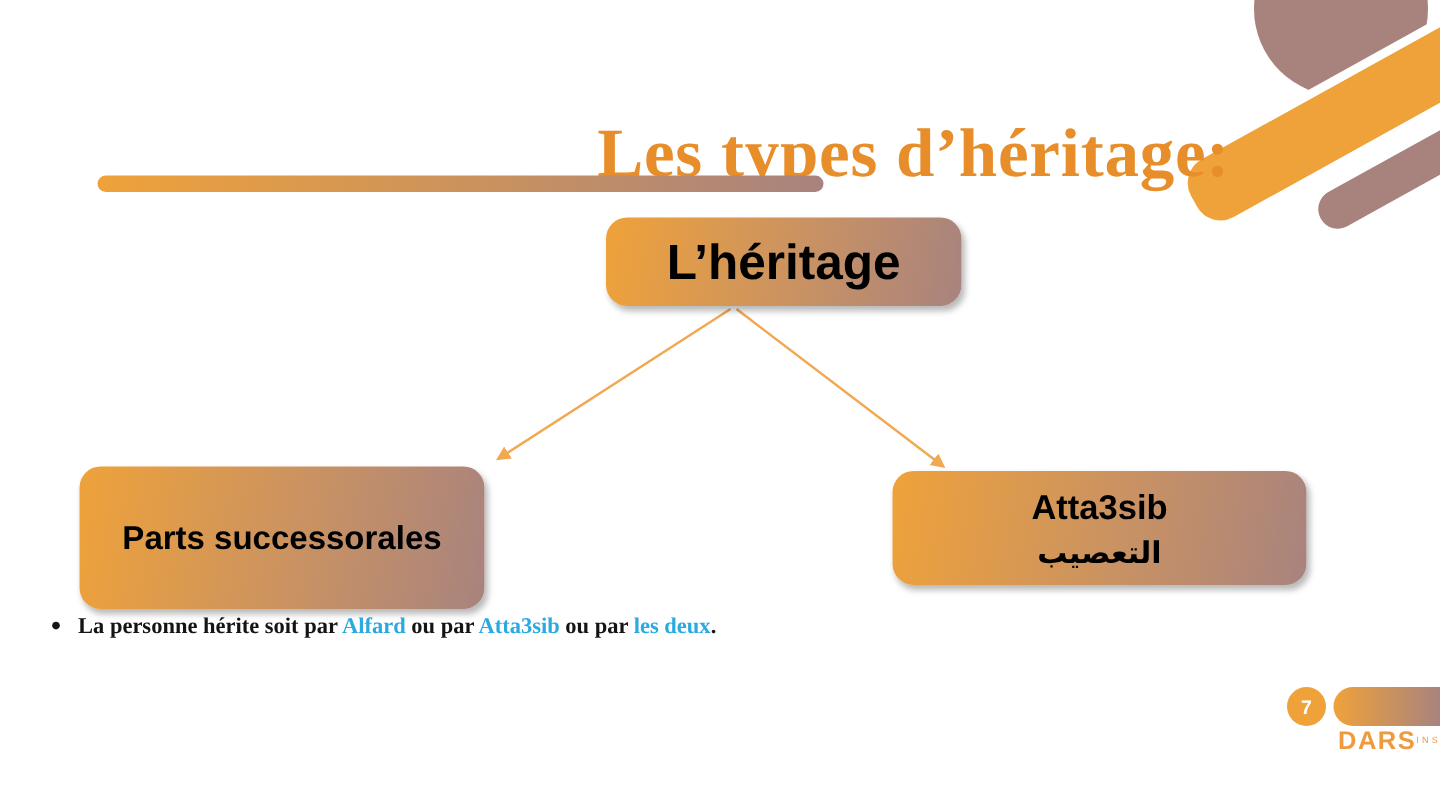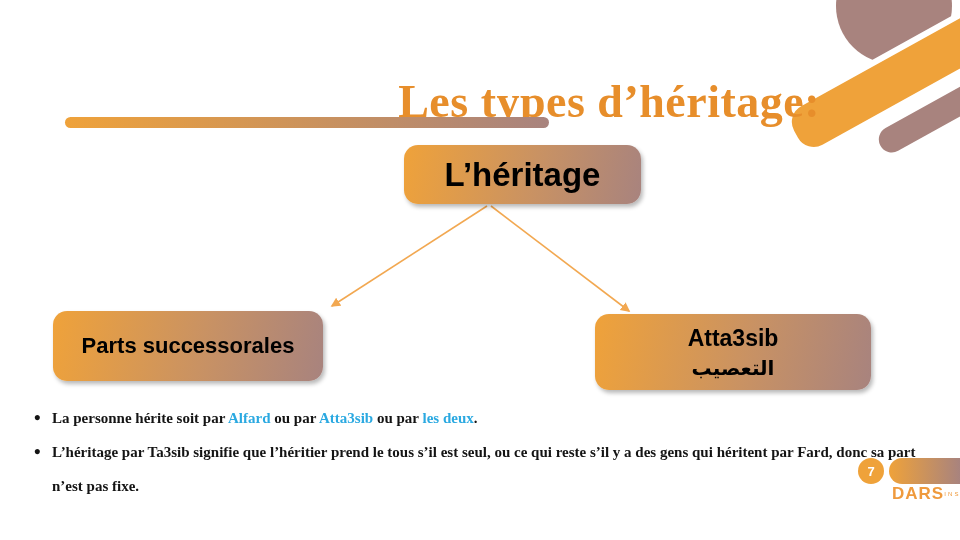--- a/index.html
+++ b/index.html
@@ -33,21 +33,21 @@
   }
   
   .node{
     position:absolute;display:flex;flex-direction:column;align-items:center;justify-content:center;
     background:linear-gradient(100deg,var(--accent-orange,#F0A23C) 0%,#c99263 55%,var(--accent-mauve,#A8837E) 100%);
     border-radius:14px;color:#000;text-align:center;
     font-family:"Liberation Sans","DejaVu Sans",sans-serif;font-weight:bold;
     box-shadow:2px 3px 4px rgba(0,0,0,0.28);
   }
   .node-root{left:368px;top:145px;width:237px;height:59px;font-size:33px;margin-left:36px;}
-  .node-left{left:53px;top:311px;width:270px;height:70px;font-size:22px;line-height:1.45;}
+  .node-left{left:53px;top:311px;width:270px;height:95px;font-size:22px;line-height:1.45;}
   .node-right{left:595px;top:314px;width:276px;height:76px;font-size:23px;line-height:1.4;}
   .node-right .arabic{font-size:20px;font-family:"DejaVu Sans",sans-serif;}
   .arrow-layer{position:absolute;left:0;top:0;width:960px;height:540px;pointer-events:none;}
   
   .bullets{
     position:absolute;left:30px;top:401px;width:888px;margin:0;padding:0;list-style:none;
     font-family:"Liberation Serif",serif;font-weight:bold;font-size:15px;
     line-height:34px;color:#141414;z-index:3;
   }
   .bullet-item{position:relative;padding-left:22px;}
@@ -113,21 +113,20 @@
     <span class="arabic">التعصيب</span>
   </div>
 
   <div class="page-badge">
     <span>7</span>
   </div>
   <div class="footer-capsule"></div>
 
   <ul class="bullets">
       <li class="bullet-item"><span>La personne hérite soit par </span><span class="hl">Alfard</span><span> ou par </span><span class="hl">Atta3sib</span><span> ou par </span><span class="hl">les deux</span><span>.</span></li>
-      <li class="bullet-item"><span>L’héritage par Ta3sib signifie que l’héritier prend le tous s’il est seul, ou ce qui reste s’il y a des gens qui héritent par Fard, donc sa part n’est pas fixe.</span></li>
     </ul>
 
   <div class="logo">
     <svg class="logo-icon" viewBox="0 0 40 32">
       <path d="M8 22 V6 L20 18 L32 6 V22" fill="none" stroke="#E8544A" stroke-width="5" stroke-linecap="round"></path>
       <path d="M2 24 H15 M25 24 H38" fill="none" stroke="#E8544A" stroke-width="3" stroke-linecap="round"></path>
       <path d="M20 20 V31" fill="none" stroke="#EF7A3D" stroke-width="3" stroke-linecap="round"></path>
     </svg>
     <div class="logo-name">DARS</div>
     <div class="logo-sub">INSTITUT</div>

